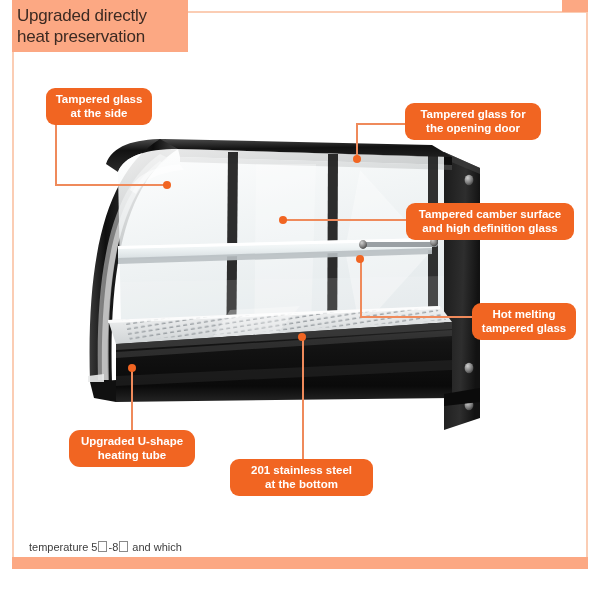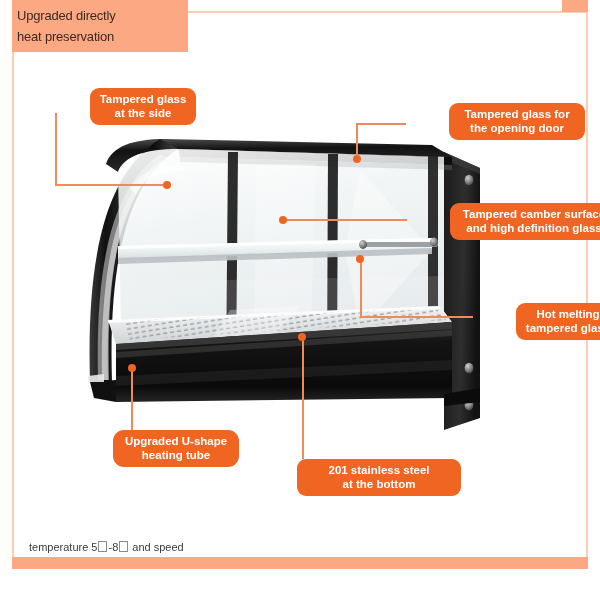--- a/index.html
+++ b/index.html
@@ -60,21 +60,21 @@
     top: 33px;
     width: 176px;
     height: 19px;
     background: #fca883;
   }
   #title-text {
     position: absolute;
     left: 17px;
     top: 5px;
     width: 190px;
-    font-size: 13px;
+    font-size: 17px;
     line-height: 21px;
     color: #3c2a22;
     letter-spacing: -0.2px;
     white-space: pre-line;
     z-index: 6;
   }
 
   
   #product {
     position: absolute;
@@ -92,21 +92,20 @@
     color: #ffffff;
     border-radius: 9px;
     font-size: 11.5px;
     line-height: 13.5px;
     font-weight: bold;
     text-align: center;
     padding: 5px 8px;
     box-sizing: border-box;
     white-space: pre-line;
     z-index: 8;
-    margin-left: 44px;
   }
 
   .lead-line {
     position: absolute;
     background: #ef8a5b;
     z-index: 4;
   }
   .lead-dot {
     position: absolute;
     width: 8px;
@@ -115,21 +114,21 @@
     background: #f16522;
     z-index: 7;
   }
 
   
   #c-side       { left: 46px;  top: 88px;  width: 106px; }
   #c-door       { left: 405px; top: 103px; width: 136px; }
   #c-camber     { left: 406px; top: 203px; width: 168px; }
   #c-hotmelt    { left: 472px; top: 303px; width: 104px; }
   #c-utube      { left: 69px;  top: 430px; width: 126px; border-radius: 11px; }
-  #c-stainless  { left: 253px; top: 459px; width: 164px; }
+  #c-stainless  { left: 230px; top: 459px; width: 143px; }
 
   
   #caption {
     position: absolute;
     left: 29px;
     top: 500px;
     width: 520px;
     font-size: 11px;
     line-height: 13.5px;
     color: #3d3d3d;
@@ -330,16 +329,16 @@
 tampered glass</div>
   <div class="callout" id="c-camber">Tampered camber surface
 and high definition glass</div>
   <div class="callout" id="c-utube">Upgraded U-shape
 heating tube</div>
   <div class="callout" id="c-stainless">201 stainless steel
 at the bottom</div>
 
   <div id="caption">
     <br>
-    <span>temperature 5</span><span class="tofu"></span><span>-8</span><span class="tofu"></span><span> and speed</span>
+    <span>temperature 5</span><span class="tofu"></span><span>-8</span><span class="tofu"></span><span> and which</span>
   </div>
 
 </div>
 
 </body></html>

